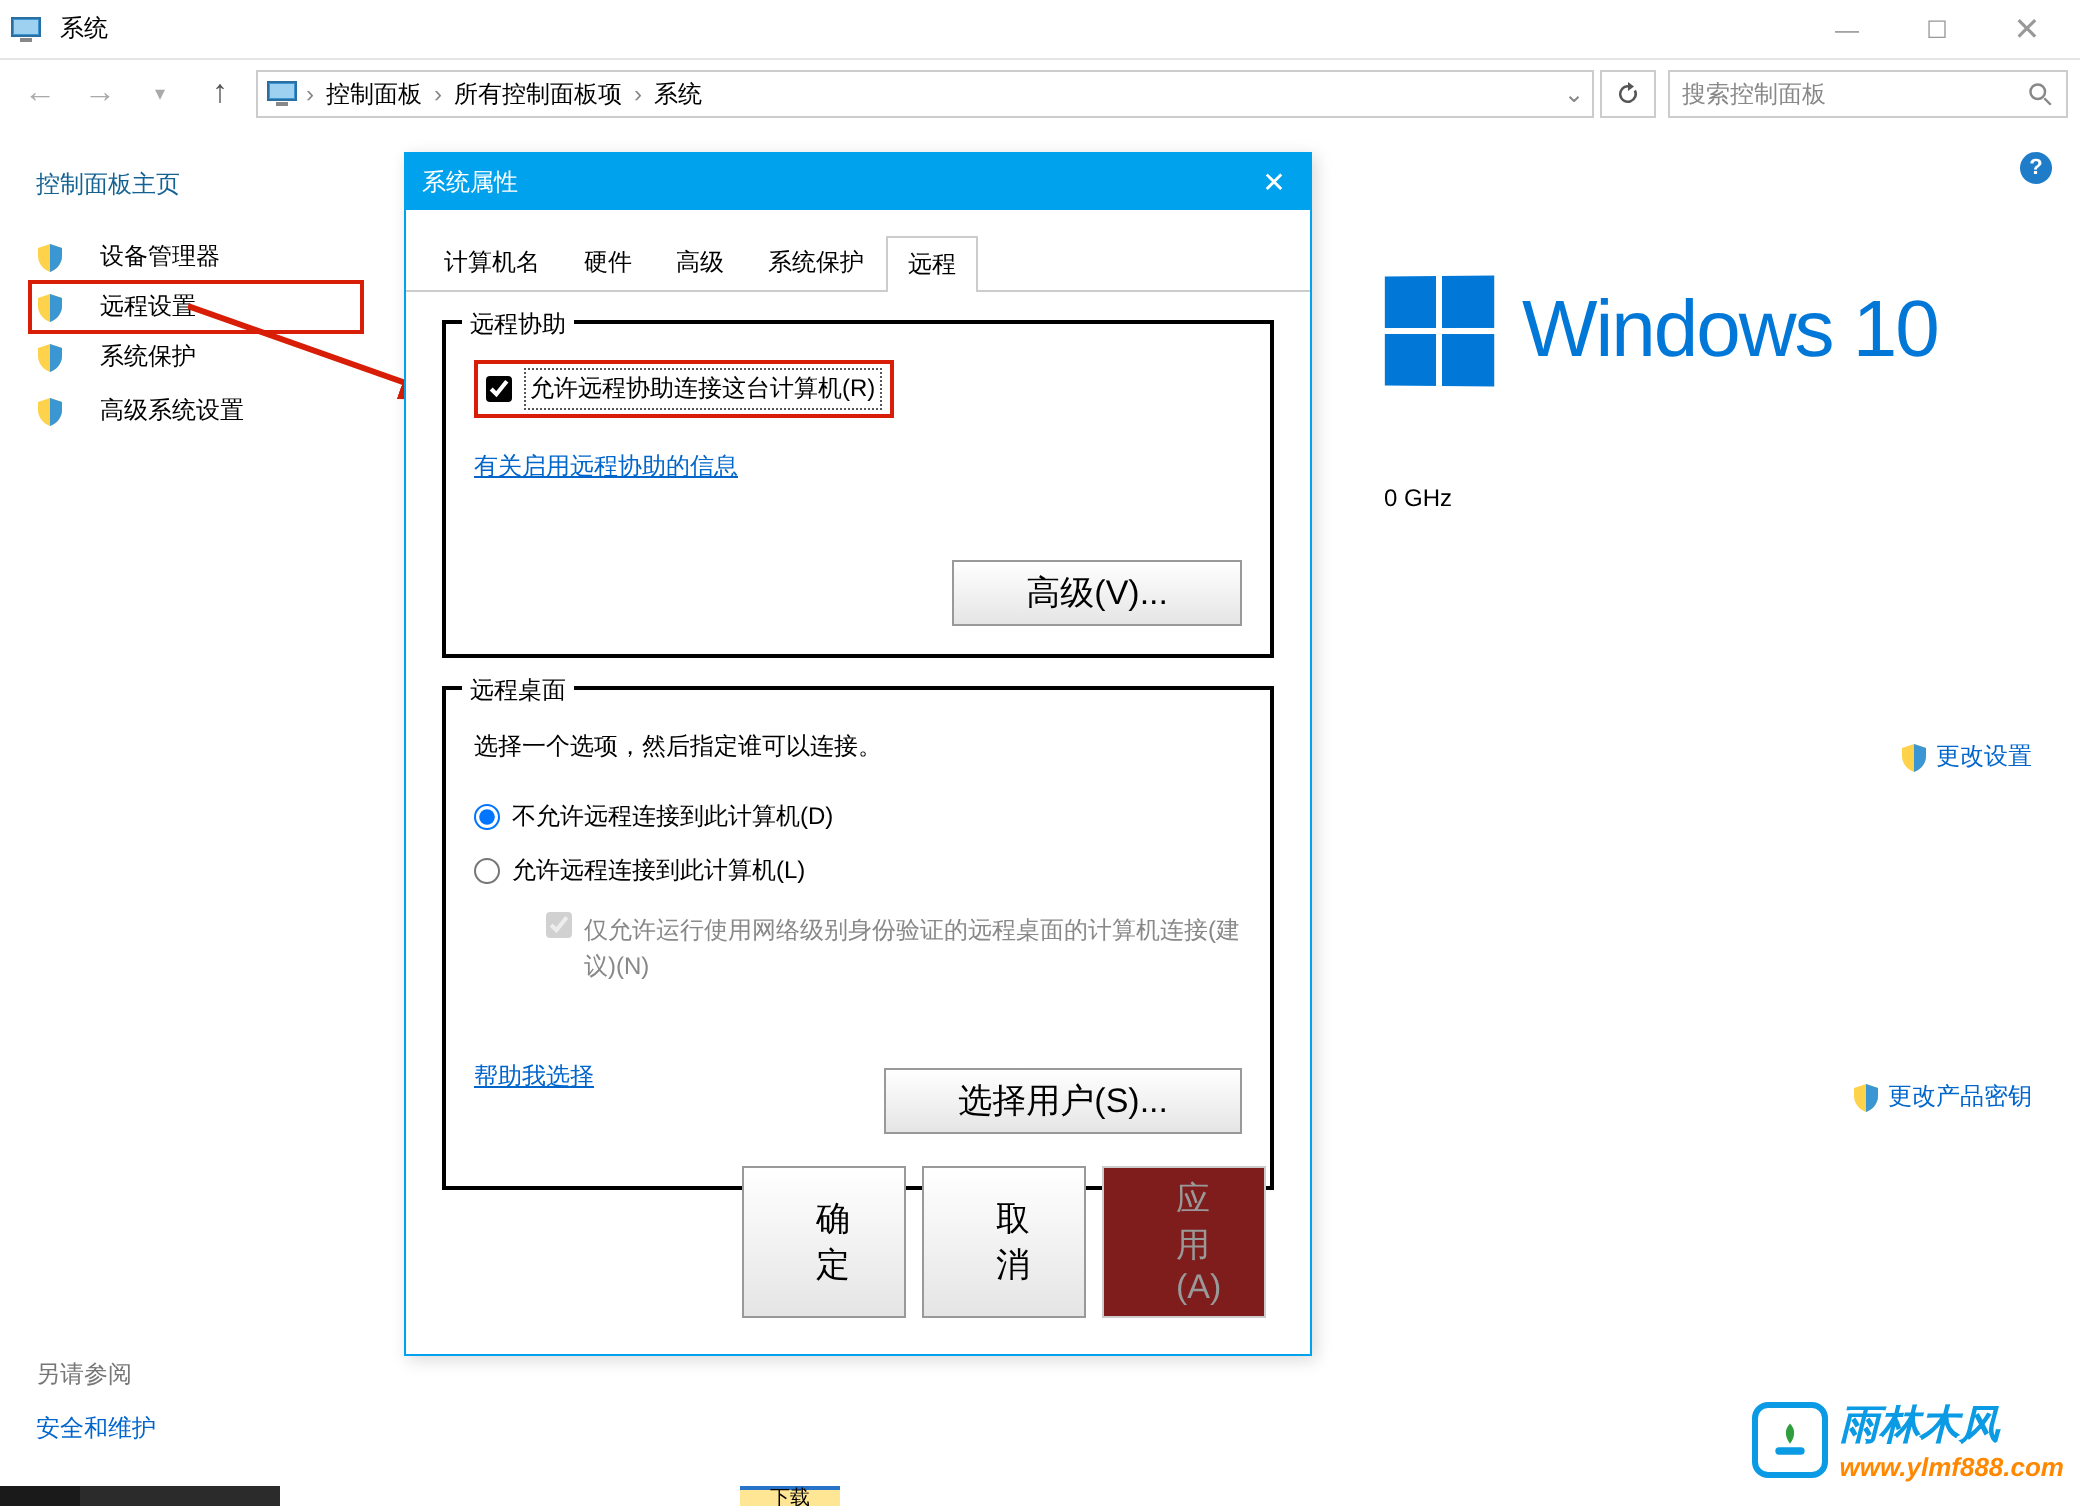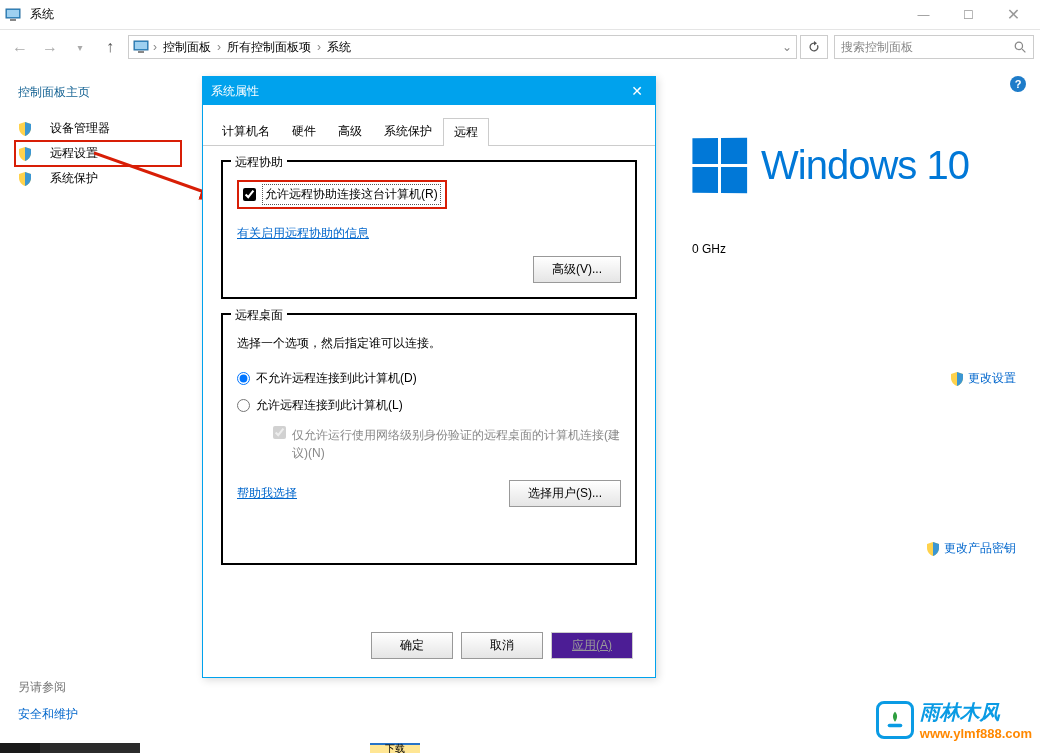--- a/index.html
+++ b/index.html
@@ -56,39 +56,39 @@
     .tabs { display:flex; padding: 12px 8px 0 8px; border-bottom:1px solid #ccc; }
     .tab { padding: 5px 10px; border:1px solid transparent; border-bottom:none; font-size:12px; }
     .tab.active { border-color:#ccc; background:#fff; position:relative; top:1px; }
     
     .group { margin: 14px 18px; border:2px solid #000000; padding: 14px; position:relative; }
     .group-title { position:absolute; top:-8px; left:8px; background:#fff; padding:0 4px; font-size:12px; }
     .chk-row { display:flex; align-items:center; gap:6px; margin: 4px 0 16px 0; border: 2px solid #d81e06; padding: 2px 4px; width: fit-content; }
     .chk-row input { accent-color: #000; }
     .chk-row label { border:1px dotted #555; padding: 1px 2px; }
     .link { color:#0066cc; text-decoration:underline; }
-    .btn { border:1px solid #999; background:linear-gradient(#fff,#e5e5e5); padding: 4px 18px; font-size:12px; cursor:default; }
-    .btn.disabled { color:#999; background:#4c1d95; border-color:#ccc;text-decoration:underline; }
+    .btn { border:1px solid #999; background:linear-gradient(#fff,#e5e5e5); padding: 4px 36px; font-size:17px; cursor:default;margin-top:24px; }
+    .btn.disabled { color:#999; background:#7f1d1d; border-color:#ccc; }
     .btn-row-right { display:flex; justify-content:flex-end; margin-top: 14px; }
     
     .radio-section p.desc { margin: 6px 0 18px 0; }
     .radio-row { display:flex; align-items:center; gap:6px; margin: 10px 0; }
     .sub-chk { margin: 12px 0 0 36px; display:flex; align-items:flex-start; gap:6px; color:#888; }
     .sub-chk label { line-height:1.5; }
     .bottom-row { display:flex; justify-content:space-between; align-items:center; margin-top: 18px; }
     
     .dlg-footer { position:absolute; bottom:18px; right:22px; display:flex; gap:8px; }
     .dlg-footer .btn { width:82px; text-align:center; }
     
     
     .watermark { position:absolute; right:8px; bottom:12px; display:flex; align-items:center; gap:6px; z-index:2; }
     .wm-icon { width:38px; height:38px; border:3px solid #0a9be4; border-radius:8px; display:flex; align-items:center; justify-content:center; }
     .wm-text { display:flex; flex-direction:column; }
     .wm-text .cn { font-size:20px; font-weight:bold; color:#0a9be4; font-style:italic; }
-    .wm-text .url { font-size:13px; color:#ff8800; font-weight:bold; }
+    .wm-text .url { font-size:13px; color:#ff8800; font-weight:bold;font-style:italic; }
     
     .bottom-edge { position:absolute; left:0; right:16px; bottom:0; height:10px; display:flex; }
     .bottom-edge .seg { height:100%; }
     
     .monitor-svg { width:16px; height:16px; }
     .shield-svg { width:14px; height:14px; }
   </style>
 </head>
 <body>
 
@@ -170,20 +170,29 @@
       </div>
       <div class="item">
         <span class="shield">
             <svg class="shield-svg" viewBox="0 0 14 14">
               <path d="M7 0l6 2v4c0 4-3 7-6 8-3-1-6-4-6-8V2z" fill="#ffd24c"></path>
               <path d="M7 0l6 2v4c0 4-3 7-6 8V0z" fill="#3b97d3"></path>
             </svg>
           </span>
         <span>系统保护</span>
       </div>
+      <div class="item">
+        <span class="shield">
+            <svg class="shield-svg" viewBox="0 0 14 14">
+              <path d="M7 0l6 2v4c0 4-3 7-6 8-3-1-6-4-6-8V2z" fill="#ffd24c"></path>
+              <path d="M7 0l6 2v4c0 4-3 7-6 8V0z" fill="#3b97d3"></path>
+            </svg>
+          </span>
+        <span>高级系统设置</span>
+      </div>
       <div class="bottom-section">
         <div class="bottom-heading">另请参阅</div>
         <div class="bottom-link">安全和维护</div>
       </div>
     </div>
     <div class="main-right">
       <div class="help-icon">?</div>
       <div class="win10-logo">
         <div class="squares">
             <div></div>

